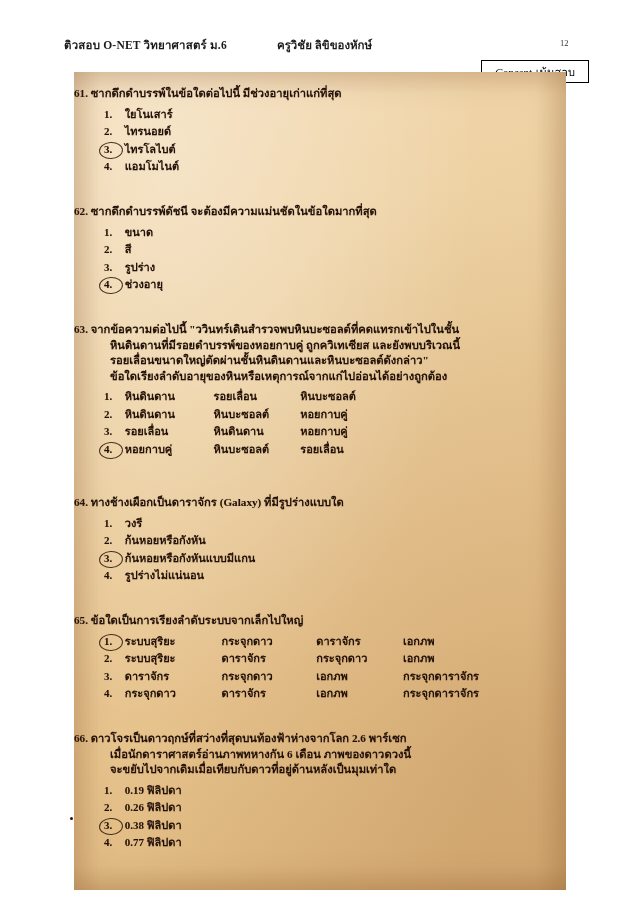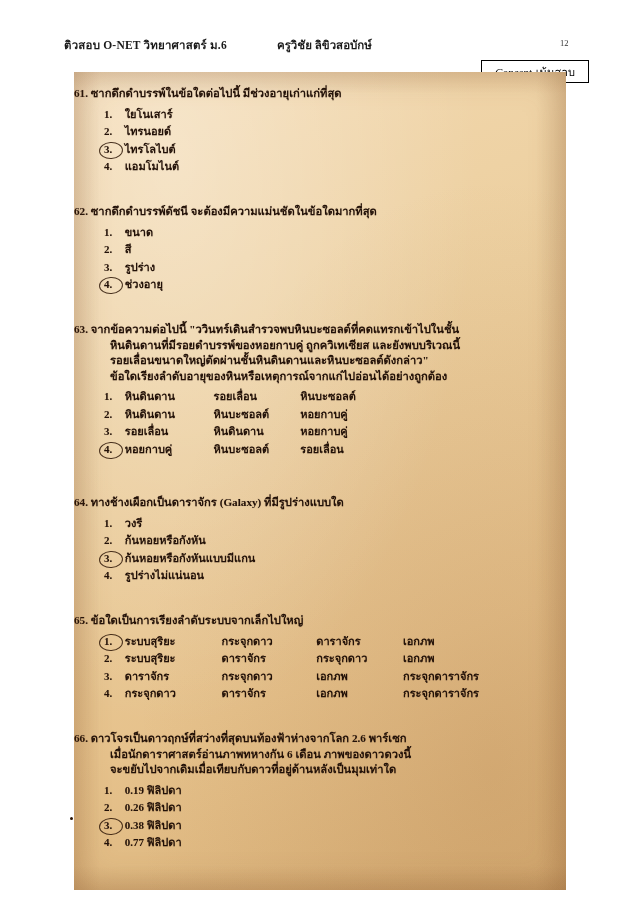--- a/index.html
+++ b/index.html
@@ -175,21 +175,21 @@
     background: #2b1405;
   }
 </style>
 </head>
 <body>
 
 <div class="page">
 
   <div class="header">
     <div class="hdr-left">ติวสอบ O-NET วิทยาศาสตร์ ม.6</div>
-    <div class="hdr-center">ครูวิชัย ลิขิวสอบักษ์</div>
+    <div class="hdr-center">ครูวิชัย ลิขิของหักษ์</div>
     <div class="hdr-page">12</div>
   </div>
 
   <div class="concept-box">
     <span class="it">Concept</span>
     <span>เน้นสอบ</span>
   </div>
 
   <div class="scan">
     <div class="scan-inner">

